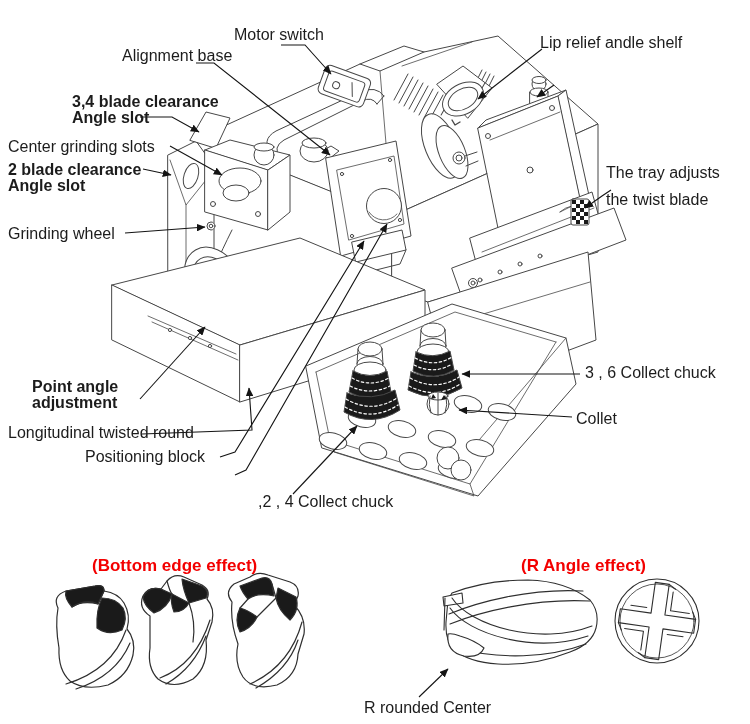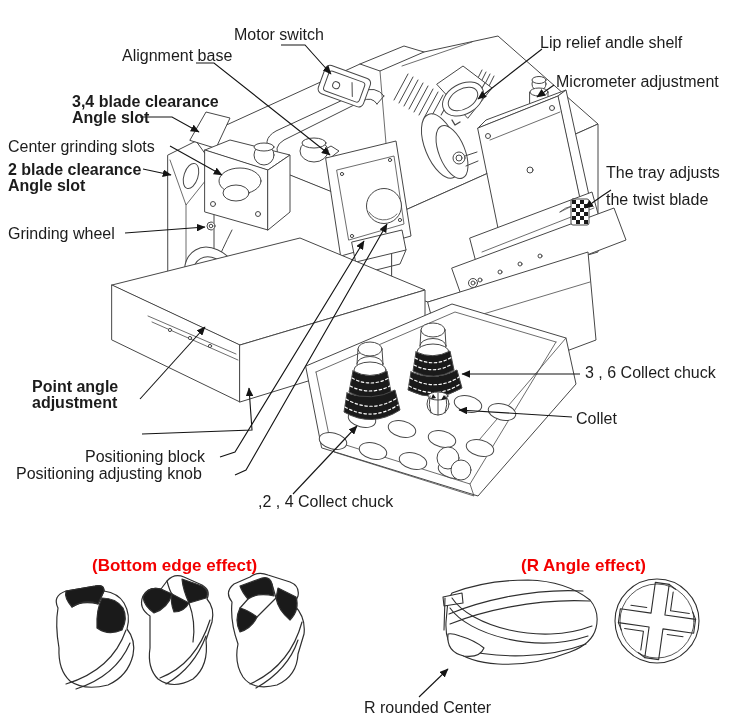--- a/index.html
+++ b/index.html
@@ -304,21 +304,20 @@
       </g>
     </g>
   </svg>
 
   <div class="lbl" style="left:234px;top:26px">Motor switch</div>
 
   <div class="lbl" style="left:122px;top:47px">Alignment base</div>
 
   <div class="lbl" style="left:540px;top:34px">Lip relief andle shelf</div>
 
-  <div class="lbl" style="left:556px;top:73px">Micrometer adjustment</div>
 
   <div class="lbl tight" style="left:72px;top:94px">
     <div>3,4 blade clearance</div>
     <div>Angle slot</div>
   </div>
 
   <div class="lbl" style="left:8px;top:138px">Center grinding slots</div>
 
   <div class="lbl tight" style="left:8px;top:162px">
     <div>2 blade clearance</div>
@@ -330,24 +329,24 @@
   <div class="lbl wide" style="left:606px;top:159px">
     <div>The tray adjusts</div>
     <div>the twist blade</div>
   </div>
 
   <div class="lbl tight" style="left:32px;top:379px">
     <div>Point angle</div>
     <div>adjustment</div>
   </div>
 
+  <div class="lbl" style="left:8px;top:424px">Longitudinal twisted round</div>
 
   <div class="lbl" style="left:85px;top:448px">Positioning block</div>
 
-  <div class="lbl" style="left:16px;top:465px">Positioning adjusting knob</div>
 
   <div class="lbl" style="left:258px;top:493px">,2 , 4 Collect chuck</div>
 
   <div class="lbl" style="left:585px;top:364px">3 , 6 Collect chuck</div>
 
   <div class="lbl" style="left:576px;top:410px">Collet</div>
 
   <div class="red-title" style="left:92px;top:556px">(Bottom edge effect)</div>
 
   <div class="red-title" style="left:521px;top:556px">(R Angle effect)</div>

